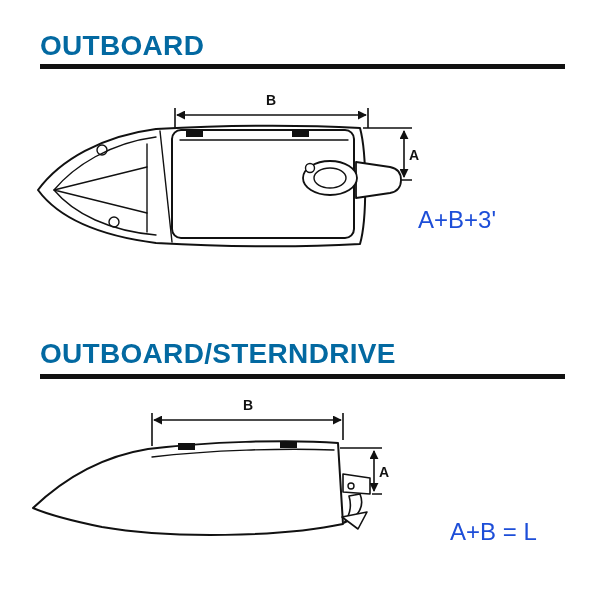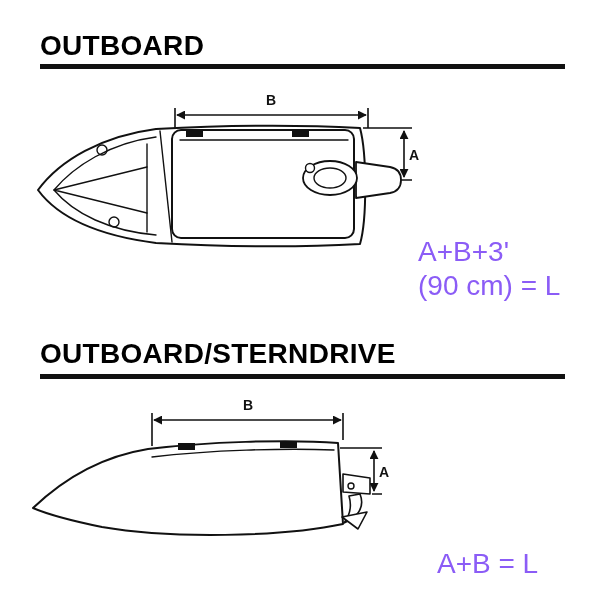--- a/index.html
+++ b/index.html
@@ -16,42 +16,41 @@
     font-family: "Liberation Sans", sans-serif;
     color: #111111;
   }
   .h1 {
     position: absolute;
     left: 40px;
     font-family: "Liberation Sans", sans-serif;
     font-weight: 800;
     font-size: 28px;
     letter-spacing: 0.3px;
-    color: #000000;
+    color: #0369a1;
     white-space: nowrap;
   }
   .rule {
     position: absolute;
     left: 40px;
     width: 525px;
     height: 5px;
     background: #111111;
   }
   .diagram {
     position: absolute;
     display: block;
   }
   .formula {
     position: absolute;
     font-family: "Liberation Sans", sans-serif;
-    font-size: 28px;
+    font-size: 24px;
     line-height: 34px;
-    color: #8b5cf6;
+    color: #1d4ed8;
     white-space: nowrap;
-    margin-top: 32px;
   }
   .dimlbl {
     font: 700 14px "Liberation Sans", sans-serif;
     fill: #111111;
     stroke: none;
   }
 </style>
 </head>
 <body>
 
@@ -92,21 +91,20 @@
         <path d="M333,46 L382,46 M371,98 L382,98"></path>
         <line x1="374" y1="49" x2="374" y2="95" marker-start="url(#arr-ob)" marker-end="url(#arr-ob)"></line>
       </g>
 
       <text x="241" y="23" text-anchor="middle" class="dimlbl">B</text>
       <text x="379" y="78" class="dimlbl">A</text>
     </svg>
 
     <div class="formula" style="left:418px; top:203px">
       <div>A+B+3'</div>
-      <div>(90 cm) = L</div>
     </div>
   </div>
 
   <div>
     <div class="h1" style="top:338px">OUTBOARD/STERNDRIVE</div>
     <div class="rule" style="top:374px"></div>
 
     <svg class="diagram" style="left:20px; top:398px" width="410" height="170" viewBox="0 0 410 170">
       <defs>
         <marker id="arr-ib" viewBox="0 0 10 10" refX="9" refY="5" markerUnits="userSpaceOnUse" markerWidth="9" markerHeight="9" orient="auto-start-reverse">
@@ -129,18 +127,18 @@
         <path d="M132,15 L132,48 M323,15 L323,42"></path>
         <line x1="134" y1="22" x2="321" y2="22" marker-start="url(#arr-ib)" marker-end="url(#arr-ib)"></line>
         <path d="M320,50 L362,50 M352,96 L362,96"></path>
         <line x1="354" y1="53" x2="354" y2="93" marker-start="url(#arr-ib)" marker-end="url(#arr-ib)"></line>
       </g>
 
       <text x="228" y="12" text-anchor="middle" class="dimlbl">B</text>
       <text x="359" y="79" class="dimlbl">A</text>
     </svg>
 
-    <div class="formula" style="left:437px; top:515px">
+    <div class="formula" style="left:450px; top:515px">
       <div>A+B = L</div>
     </div>
   </div>
 
 </div>
 
 </body></html>

